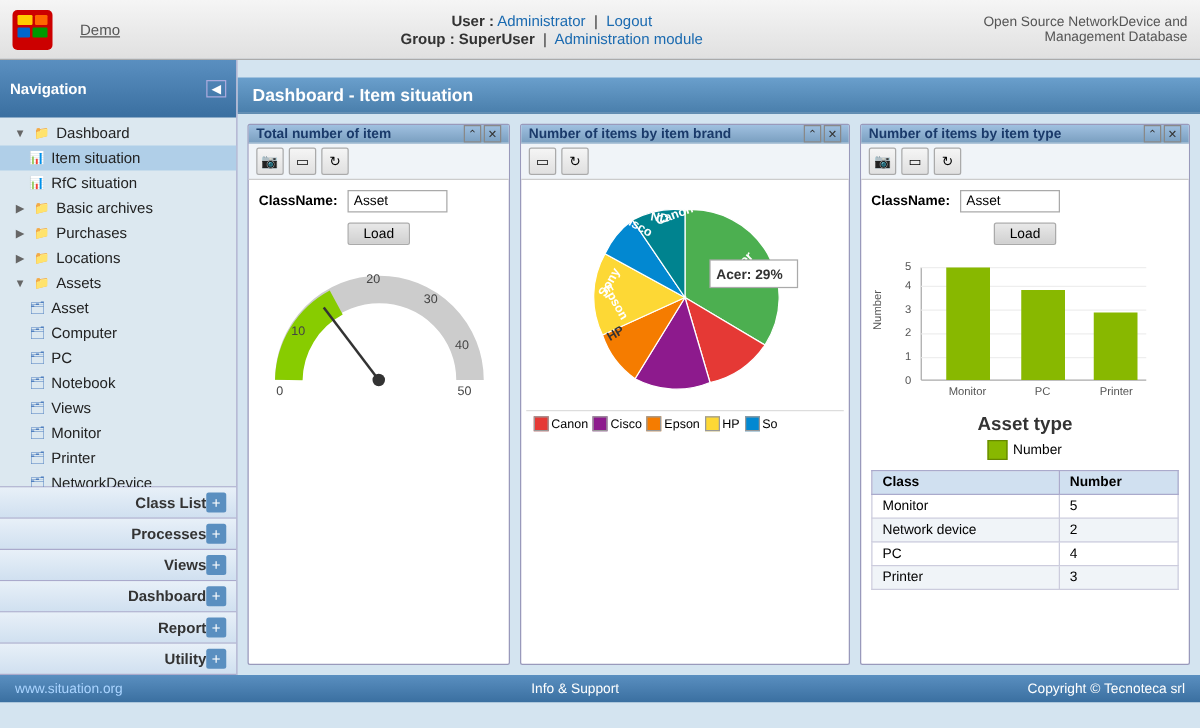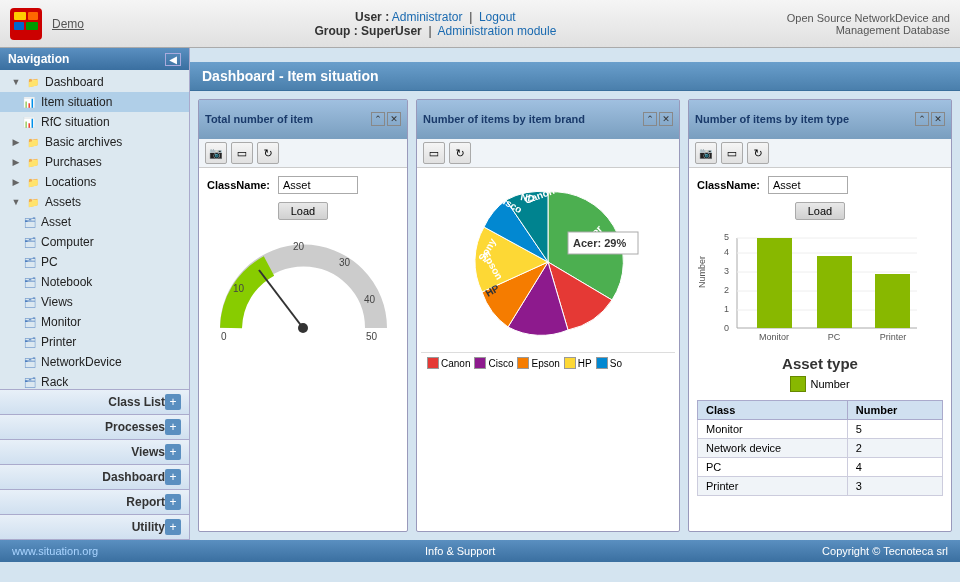--- a/index.html
+++ b/index.html
@@ -11,21 +11,21 @@
       border-bottom: 1px solid #aaa;
       display: flex;
       align-items: center;
       justify-content: space-between;
       padding: 4px 10px;
       height: 48px;
     }
     #logo-area { display: flex; align-items: center; gap: 6px; }
     #logo-icon { width: 32px; height: 32px; background: #c00; border-radius: 4px; display: flex; align-items: center; justify-content: center; color: white; font-weight: bold; font-size: 14px; }
     #logo-text { font-size: 22px; font-weight: bold; color: #1a4a8a; }
-    #demo-label { font-size: 12px; color: #555; margin-left: 4px; text-decoration: underline; }
+    #demo-label { font-size: 12px; color: #555; margin-left: 16px; text-decoration: underline; }
     #user-info { text-align: center; font-size: 12px; color: #333; }
     #user-info a { color: #1a6ab0; text-decoration: none; }
     #user-info span { font-weight: bold; }
     #app-title { text-align: right; font-size: 11px; color: #555; }
 
     
     #main-layout { display: flex; height: calc(100vh - 90px); }
 
     
     #sidebar {
@@ -34,21 +34,21 @@
       background: #dce8f0;
       border-right: 1px solid #aac;
       display: flex;
       flex-direction: column;
       overflow: hidden;
     }
     #sidebar-header {
       background: linear-gradient(to bottom, #5a8fc0, #3a6fa0);
       color: white;
       font-weight: bold;
-      padding: 4px 8px;
+      padding: 16px 8px;
       display: flex;
       justify-content: space-between;
       align-items: center;
     }
     #sidebar-header button { background: none; border: 1px solid #aad; color: white; cursor: pointer; font-size: 10px; padding: 0 3px; }
     #nav-tree { flex: 1; overflow-y: auto; padding: 2px 0; }
     .nav-item {
       display: flex; align-items: center; padding: 2px 4px; cursor: pointer;
       color: #222;
     }
@@ -105,21 +105,21 @@
       border-radius: 2px;
       display: flex;
       flex-direction: column;
       flex: 1;
     }
     .panel-header {
       background: linear-gradient(to bottom, #a0c0e0, #7a9fc0);
       color: #1a3a6a;
       font-weight: bold;
       font-size: 11px;
-      padding: 12px 6px;
+      padding: 0 6px;
       display: flex;
       justify-content: space-between;
       align-items: center;
       border-bottom: 1px solid #7a9fc0;
     }
     .panel-header-btns { display: flex; gap: 2px; }
     .panel-header-btns button {
       background: none; border: 1px solid #888; color: #333;
       cursor: pointer; font-size: 9px; padding: 0 2px; width: 14px; height: 14px;
       display: flex; align-items: center; justify-content: center;

